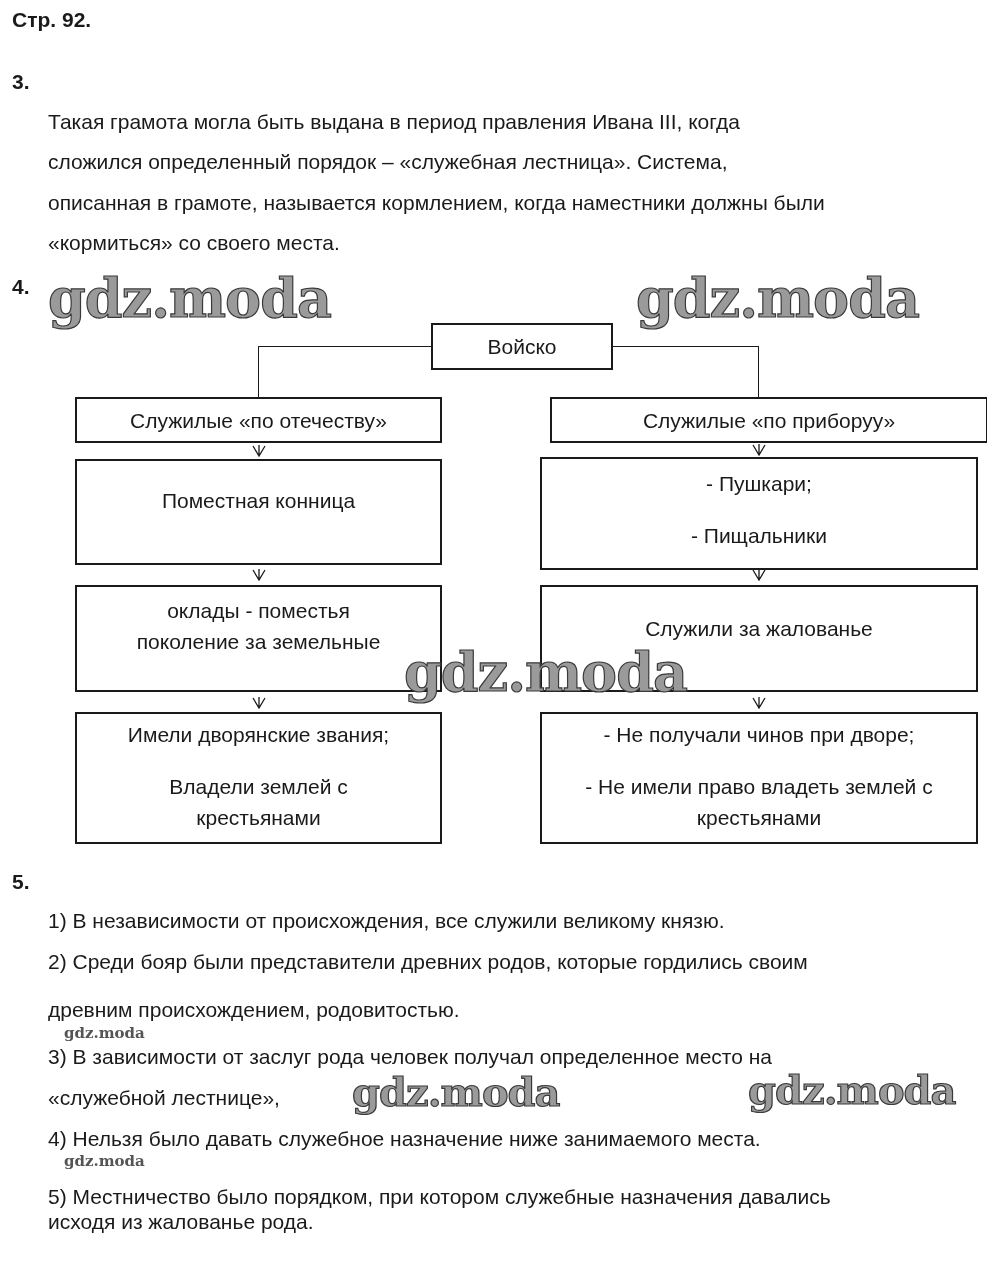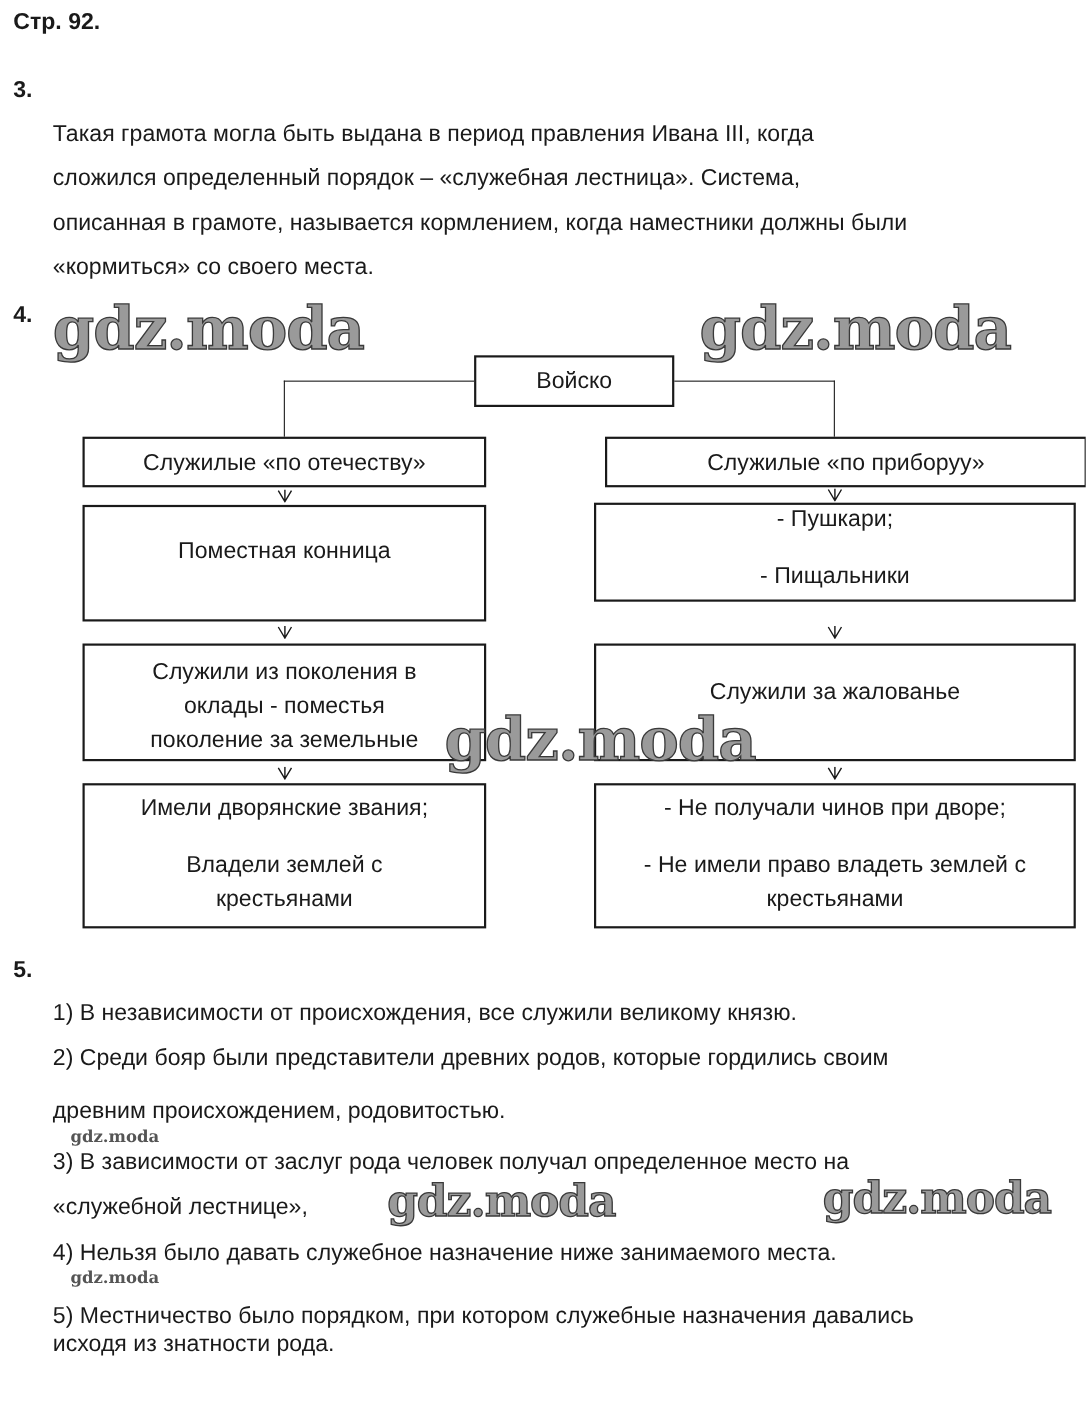--- a/index.html
+++ b/index.html
@@ -53,35 +53,34 @@
   <span>Войско</span>
 </div>
 
 <div class="box bold" style="left:75px; top:397px; width:367px; height:46px;">
   <span>Служилые «по отечеству»</span>
 </div>
 <div class="box" style="left:75px; top:459px; width:367px; height:106px; padding-top:24px;">
   <span class="ln">Поместная конница</span>
 </div>
 <div class="box" style="left:75px; top:585px; width:367px; height:107px; padding-top:8px;">
-  <span class="ln">Служили из поколения в</span>
   <span class="ln">оклады - поместья</span>
   <span class="ln">поколение за земельные</span>
 </div>
 <div class="box" style="left:75px; top:712px; width:367px; height:132px; padding-top:8px; line-height:26px;">
   <span class="ln">Имели дворянские звания;</span>
   <span class="ln" style="height:26px;"></span>
   <span class="ln">Владели землей с</span>
   <span class="ln" style="margin-top:5px;">крестьянами</span>
 </div>
 
 <div class="box bold" style="left:550px; top:397px; width:438px; height:46px;">
   <span>Служилые «по приборуу»</span>
 </div>
-<div class="box" style="left:540px; top:457px; width:438px; height:90px; padding-top:0; line-height:26px;">
+<div class="box" style="left:540px; top:457px; width:438px; height:113px; padding-top:12px; line-height:26px;">
   <span class="ln">- Пушкари;</span>
   <span class="ln" style="height:26px;"></span>
   <span class="ln">- Пищальники</span>
 </div>
 <div class="box" style="left:540px; top:585px; width:438px; height:107px; padding-top:26px;">
   <span class="ln">Служили за жалованье</span>
 </div>
 <div class="box" style="left:540px; top:712px; width:438px; height:132px; padding-top:8px; line-height:26px;">
   <span class="ln">- Не получали чинов при дворе;</span>
   <span class="ln" style="height:26px;"></span>
@@ -110,21 +109,21 @@
   </svg>
 
 <div class="abs qnum" style="left:12px; top:870px;">5.</div>
 <div class="abs para-line" style="top:909px;">1) В независимости от происхождения, все служили великому князю.</div>
 <div class="abs para-line" style="top:950px;">2) Среди бояр были представители древних родов, которые гордились своим</div>
 <div class="abs para-line" style="top:998px;">древним происхождением, родовитостью.</div>
 <div class="abs para-line" style="top:1045px;">3) В зависимости от заслуг рода человек получал определенное место на</div>
 <div class="abs para-line" style="top:1086px;">«служебной лестнице»,</div>
 <div class="abs para-line" style="top:1127px;">4) Нельзя было давать служебное назначение ниже занимаемого места.</div>
 <div class="abs para-line" style="top:1169px;margin-top:16px;">5) Местничество было порядком, при котором служебные назначения давались</div>
-<div class="abs para-line" style="top:1210px;">исходя из знатности рода.</div>
+<div class="abs para-line" style="top:1210px;">исходя из жалованье рода.</div>
 
 <div class="wm big" style="left:48px; top:266px;">gdz.moda</div>
 <div class="wm big" style="left:636px; top:266px;">gdz.moda</div>
 <div class="wm big" style="left:404px; top:640px;">gdz.moda</div>
 <div class="wm mid" style="left:352px; top:1068px;">gdz.moda</div>
 <div class="wm mid" style="left:748px; top:1066px;">gdz.moda</div>
 <div class="wm small" style="left:64px; top:1024px;">gdz.moda</div>
 <div class="wm small" style="left:64px; top:1152px;">gdz.moda</div>
 
 </body></html>

